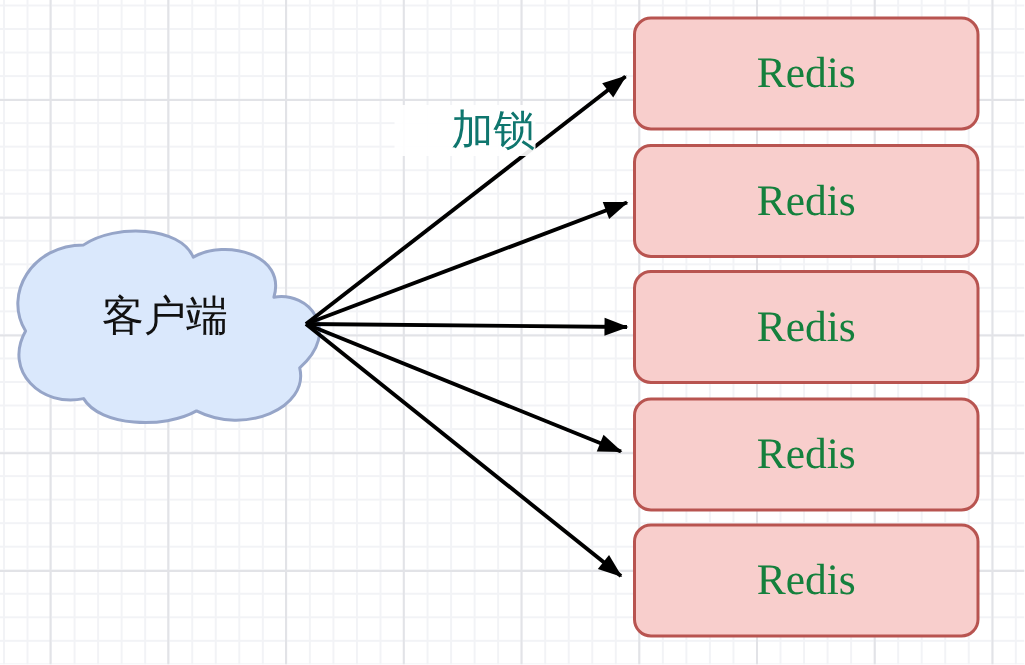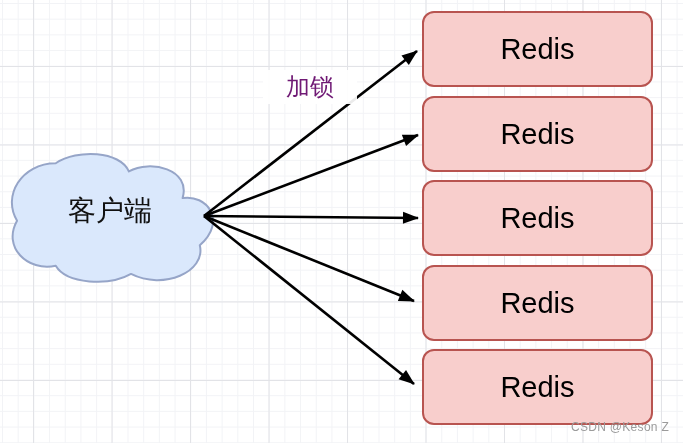--- a/index.html
+++ b/index.html
@@ -17,28 +17,28 @@
     background-size:78.5px 78.5px,78.5px 78.5px,15.7px 15.7px,15.7px 15.7px;
     background-position:33px 66px,33px 66px,2px 3px,2px 3px;
   }
   .layer{position:absolute;left:0;top:0;}
   .cloud-label{
     position:absolute;left:25px;top:194px;width:170px;
     text-align:center;font-size:28px;color:#111;line-height:34px;
   }
   .edge-label{
     position:absolute;left:263px;top:70px;width:94px;
-    text-align:center;font-size:24px;color:#701a75;line-height:34px;
+    text-align:right;font-size:28px;color:#0f766e;line-height:34px;
     background:rgba(255,255,255,0.92);
   }
   .node{
     position:absolute;left:422px;width:227px;height:72px;
     background:#f8cecc;border:2px solid #b85450;border-radius:12px;
     display:flex;align-items:center;justify-content:center;
-    font-size:29px;color:#000000;
+    font-size:29px;color:#15803d;font-family:Liberation Serif, serif;
   }
   .node-1{top:11px;}
   .node-2{top:96px;}
   .node-3{top:180px;}
   .node-4{top:265px;}
   .node-5{top:349px;}
   .watermark{
     position:absolute;left:571px;top:420px;
     font-size:12px;color:#9b9b9b;letter-spacing:0.3px;
     z-index:5;white-space:nowrap;
@@ -87,15 +87,14 @@
   <div class="node node-3">
     <span>Redis</span>
   </div>
   <div class="node node-4">
     <span>Redis</span>
   </div>
   <div class="node node-5">
     <span>Redis</span>
   </div>
 
-  <div class="watermark">CSDN @Keson Z</div>
 
 </div>
 
 </body></html>

